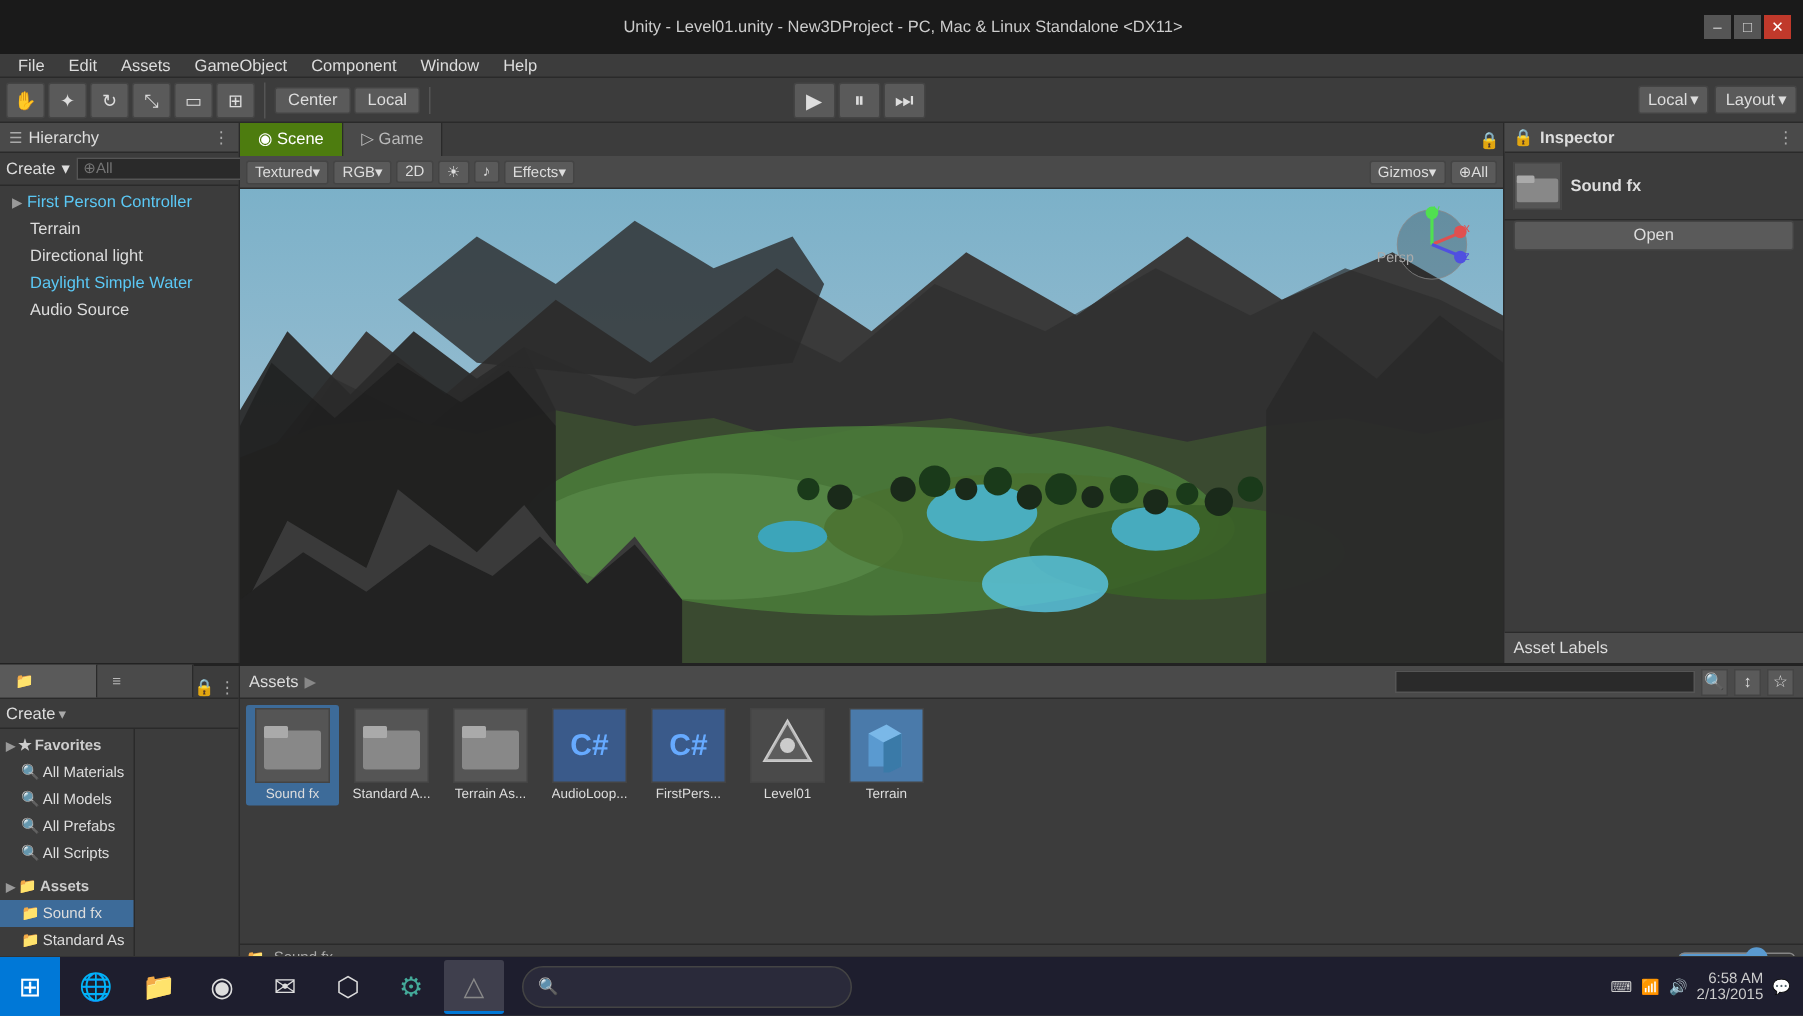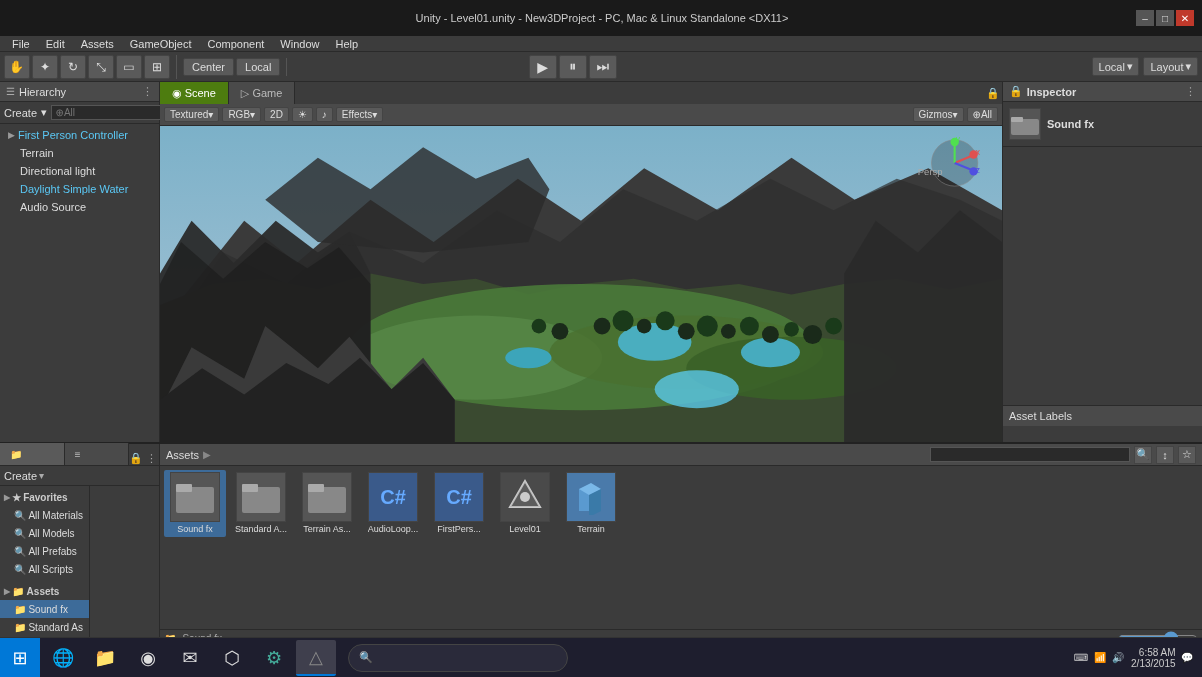--- a/index.html
+++ b/index.html
@@ -775,24 +775,25 @@
       <div class="inspector-asset">
         <div class="asset-icon">
 
           <svg width="28" height="22" viewBox="0 0 28 22">
             <rect x="0" y="6" width="28" height="16" rx="2" fill="#888"></rect>
             <rect x="0" y="4" width="12" height="5" rx="1" fill="#aaa"></rect>
           </svg>
         </div>
         <span class="asset-name">Sound fx</span>
       </div>
+      <div class="open-btn">Open</div>
       <div class="inspector-scroll">
         
       </div>
-      <div style="position:relative;bottom:16px;left:0;right:0;background:#4a4a4a;border-top:1px solid #2a2a2a;padding:4px 6px;font-size:11px;color:#ddd;">
+      <div style="position:relative;bottom:0;left:0;right:0;background:#4a4a4a;border-top:1px solid #2a2a2a;padding:4px 6px;font-size:11px;color:#ddd;">
         <span>Asset Labels</span>
       </div>
     </div>
   </div>
 
   <div id="lower-area">
 
     <div style="width:160px;min-width:160px;display:flex;flex-direction:column;border-right:1px solid #2a2a2a;background:#3c3c3c;">
       <div class="tabs-row">
         <div class="tab active">

